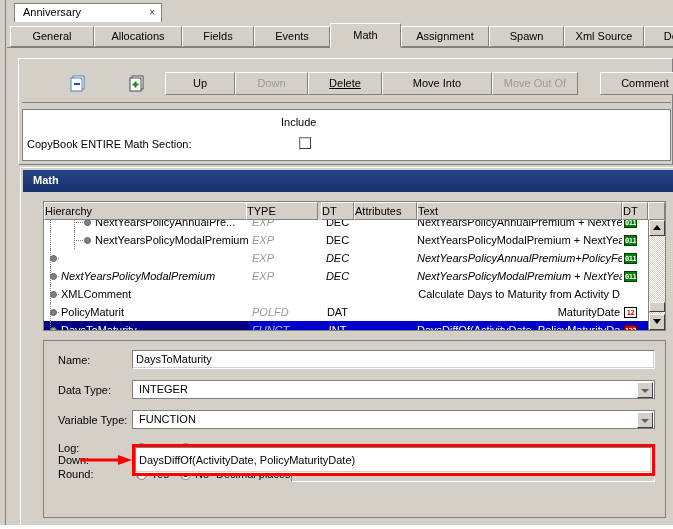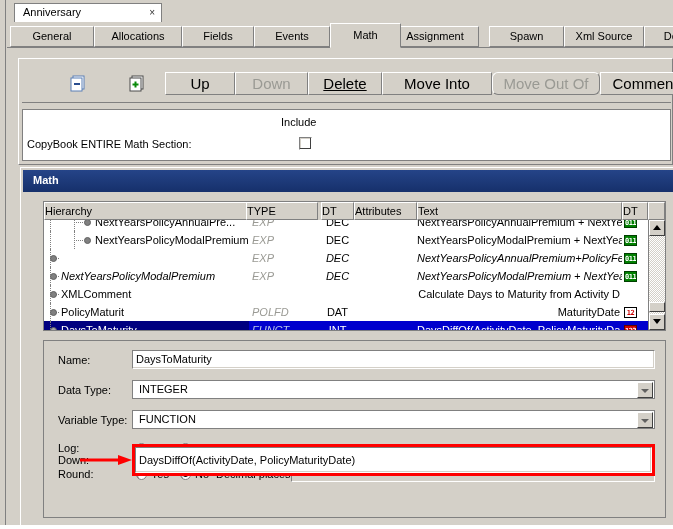--- a/index.html
+++ b/index.html
@@ -140,21 +140,21 @@
   }
   .tb-btn {
     position: absolute;
     top: 9px;
     height: 23px;
     background: #d4d0c8;
     border: 1px solid #ffffff;
     border-right-color: #808080;
     border-bottom-color: #808080;
     box-sizing: border-box;
-    font-size: 15px;
+    font-size: 11px;
     line-height: 21px;
     text-align: center;
     color: #000;
     white-space: nowrap;
     overflow: hidden;
   }
   .tb-btn.disabled { color: #9a9a94; }
 
   
   .copybook {
@@ -528,21 +528,21 @@
       <span class="doc-tab-close">×</span>
     </div>
   </div>
 
   <div class="tabrow">
     <div class="tab" id="tab0" style="left:3px;width:84px;">General</div>
     <div class="tab" id="tab1" style="left:87px;width:88px;">Allocations</div>
     <div class="tab" id="tab2" style="left:175px;width:72px;">Fields</div>
     <div class="tab" id="tab3" style="left:247px;width:76px;">Events</div>
     <div class="tab active" id="tab4" style="left:323px;width:71px;">Math</div>
-    <div class="tab" id="tab5" style="left:384px;width:88px;">Assignment</div>
+    <div class="tab" id="tab5" style="left:394px;width:88px;">Assignment</div>
     <div class="tab" id="tab6" style="left:482px;width:75px;">Spawn</div>
     <div class="tab" id="tab7" style="left:557px;width:80px;">Xml Source</div>
     <div class="tab" id="tab8" style="left:637px;width:72px;">Debug</div>
     <div class="tabrow-underline"></div>
   </div>
 
   <div class="content">
 
     <div class="inner-panel">
 
@@ -560,21 +560,21 @@
             <rect x="2" y="3" width="11" height="13" fill="#ffffff" stroke="#4a4a4a" stroke-width="1"></rect>
             <line x1="4.5" y1="9.5" x2="10.5" y2="9.5" stroke="#0a8a0a" stroke-width="2"></line>
             <line x1="7.5" y1="6.5" x2="7.5" y2="12.5" stroke="#0a8a0a" stroke-width="2"></line>
           </svg>
         </div>
 
         <div class="tb-btn" style="left:143px;width:70px;">Up</div>
         <div class="tb-btn disabled" style="left:213px;width:73px;">Down</div>
         <div class="tb-btn" style="left:286px;width:74px;text-decoration:underline;">Delete</div>
         <div class="tb-btn" style="left:360px;width:110px;">Move Into</div>
-        <div class="tb-btn disabled" style="left:470px;width:108px;border-radius:6px;">Move Out Of</div>
+        <div class="tb-btn disabled" style="left:470px;width:86px;">Move Out Of</div>
         <div class="tb-btn" style="left:578px;width:90px;">Comment</div>
       </div>
 
       <div class="copybook">
         <div class="cb-include-label">Include</div>
         <div class="cb-text">CopyBook ENTIRE Math Section:</div>
         <div class="cb-check"></div>
       </div>
     </div>
 

